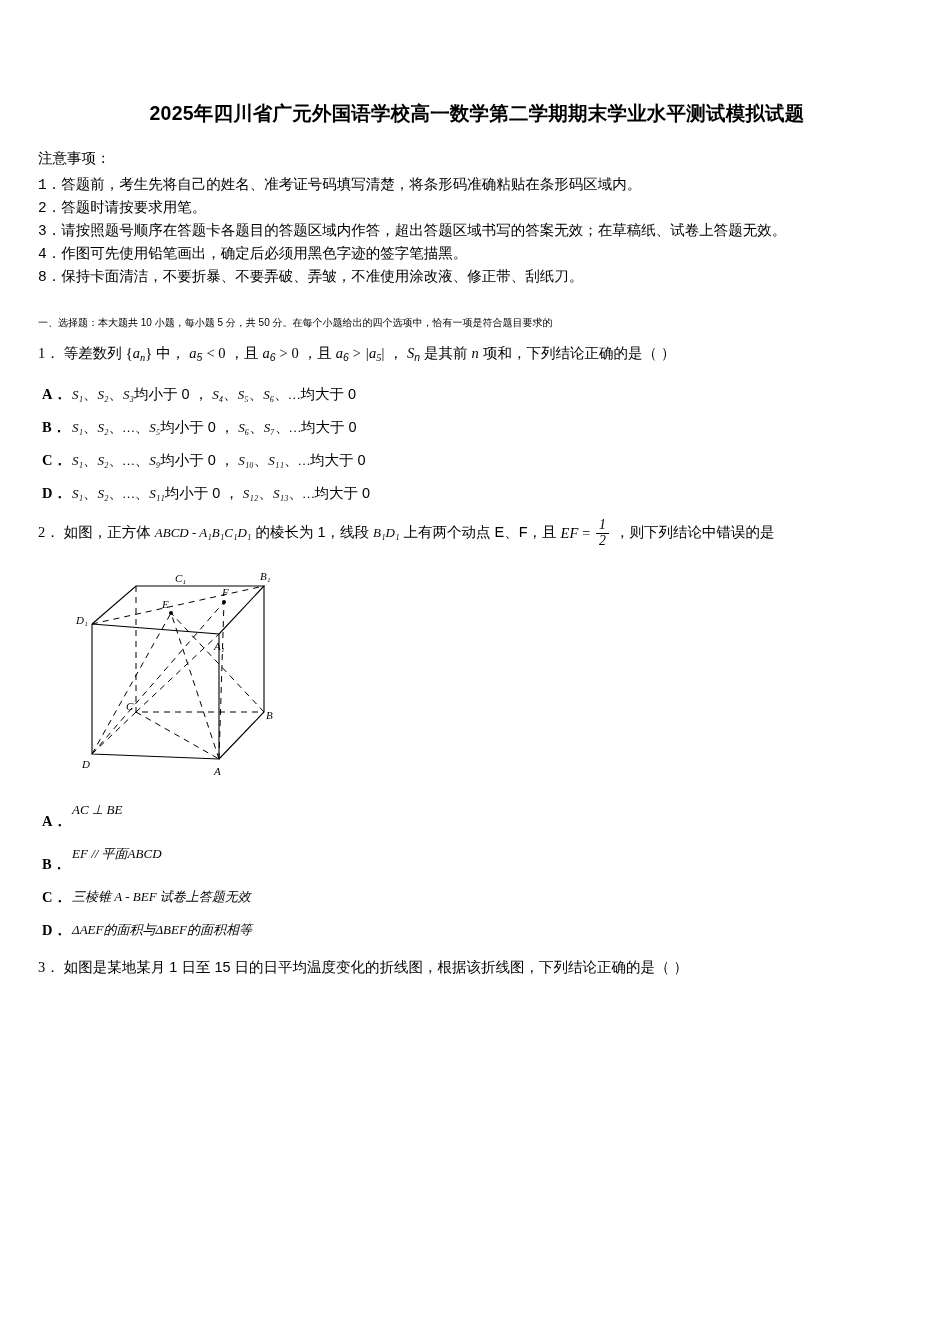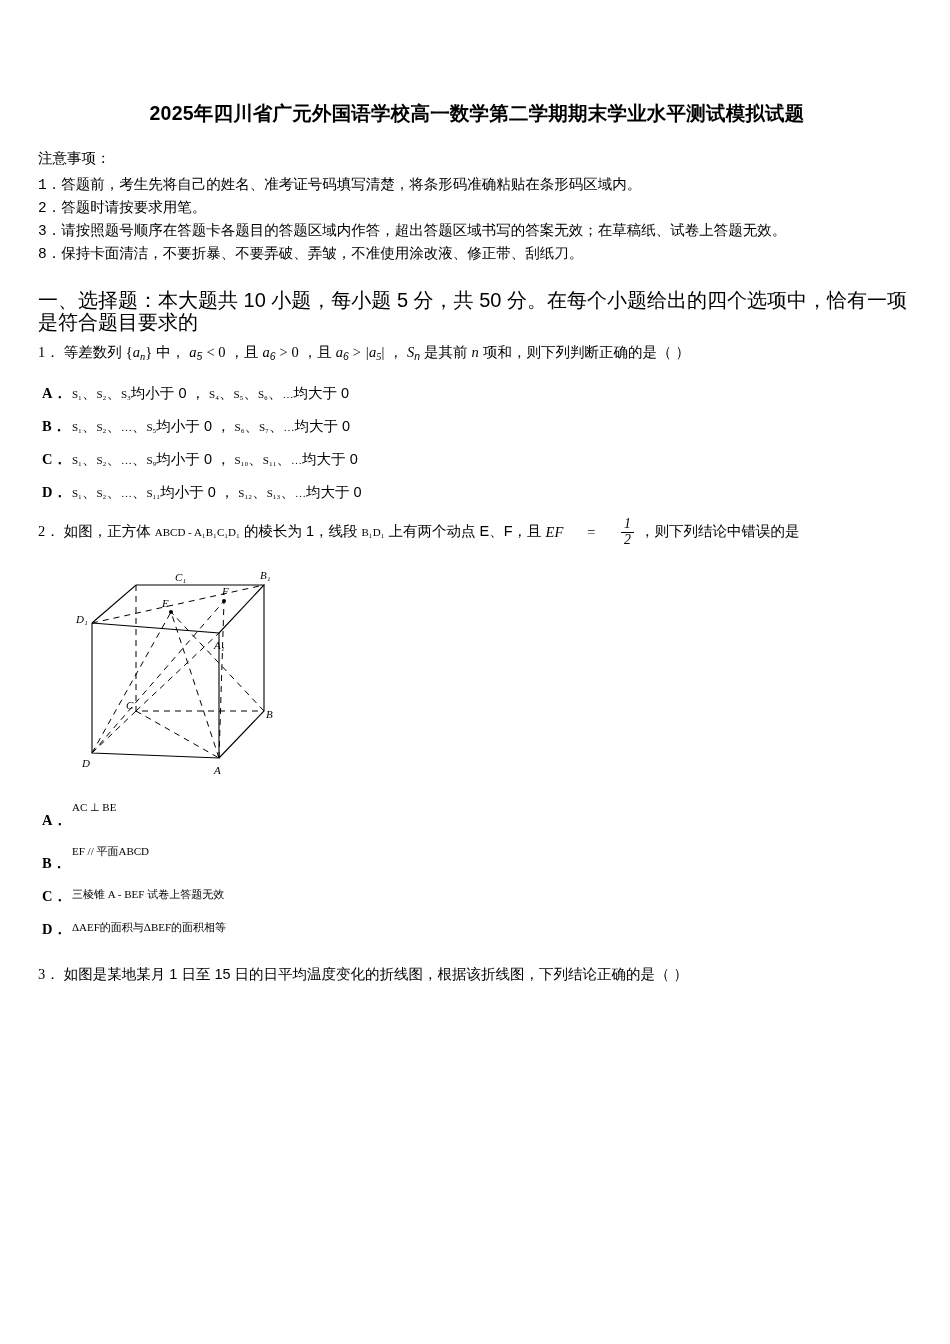--- a/index.html
+++ b/index.html
@@ -42,21 +42,21 @@
     margin: 16px 0 6px 0;
   }
   .notice-item {
     font-family: Liberation Mono, monospace;
     font-size: 14.5px;
     line-height: 22px;
     margin: 0 0 1px 0;
   }
   .section-head {
     font-family: "Liberation Sans", sans-serif;
-    font-size: 20px;
+    font-size: 10px;
     line-height: 22px;
     margin: 24px 0 6px 0;
   }
   .q {
     margin: 0 0 4px 0;
     font-size: 14.5px;
     line-height: 26px;
     font-family: "Liberation Sans", sans-serif;
   }
   .q .num {
@@ -104,48 +104,49 @@
     font-size: 0.95em;
   }
   .frac .n { display: block; padding: 0 3px; }
   .frac .d { display: block; border-top: 1px solid #000; padding: 0 3px; }
   .inline-eq {
     font-family: "Liberation Serif", serif;
     font-style: italic;
     display: inline-flex;
     align-items: flex-end;
     vertical-align: middle;
-    gap: 20px;
   }
   .bars { font-style: normal; margin-top: 35px; }
   .cube-wrap {
     margin: 6px 0 0 36px;
   }
   .abs {
     font-family: "Liberation Serif", serif;
   }
   .q2line { line-height: 30px; }
   .opt-math {
     font-family: "Liberation Serif", serif;
-    font-size: 11px;
+    font-style: italic;
+    font-size: 13px;
   }
   .cn { font-family: "Liberation Sans", sans-serif; font-style: normal; }
 </style>
 </head>
 <body>
 
 <div class="page">
   <div class="inner">
 
     <h1 class="title">2025年四川省广元外国语学校高一数学第二学期期末学业水平测试模拟试题</h1>
 
     <div class="notice-head">注意事项：</div>
     <div class="notice-item">1．答题前，考生先将自己的姓名、准考证号码填写清楚，将条形码准确粘贴在条形码区域内。</div>
     <div class="notice-item">2．答题时请按要求用笔。</div>
     <div class="notice-item">3．请按照题号顺序在答题卡各题目的答题区域内作答，超出答题区域书写的答案无效；在草稿纸、试卷上答题无效。</div>
+    <div class="notice-item">4．作图可先使用铅笔画出，确定后必须用黑色字迹的签字笔描黑。</div>
     <div class="notice-item">8．保持卡面清洁，不要折暴、不要弄破、弄皱，不准使用涂改液、修正带、刮纸刀。</div>
 
     <div class="section-head">一、选择题：本大题共 10 小题，每小题 5 分，共 50 分。在每个小题给出的四个选项中，恰有一项是符合题目要求的</div>
 
     <div class="q">
       <span class="num">1．</span>
       <span>等差数列</span>
       <span class="abs">{<span class="mathi">a</span><span class="sub">n</span>}</span>
       <span>中，</span>
       <span class="mathi">a</span><span class="sub">5</span>
@@ -154,21 +155,21 @@
       <span class="mathi">a</span><span class="sub">6</span>
       <span class="math">&gt; 0</span>
       <span>，且</span>
       <span class="mathi">a</span><span class="sub">6</span>
       <span class="math">&gt;</span>
       <span class="math bars"><span class="mathi">|a</span><span class="sub">5</span><span>|</span></span>
       <span>，</span>
       <span class="mathi">S</span><span class="sub">n</span>
       <span>是其前</span>
       <span class="mathi">n</span>
-      <span>项和，则下列判断正确的是（    ）</span>
+      <span>项和，下列结论正确的是（    ）</span>
     </div>
 
     <div class="opt">
       <span class="lab">A．</span>
       <span class="body">
         <span class="opt-math">S₁</span><span class="cn">、</span><span class="opt-math">S₂</span><span class="cn">、</span><span class="opt-math">S₃</span><span class="cn">均小于 0 ，</span>
         <span class="opt-math">S₄</span><span class="cn">、</span><span class="opt-math">S₅</span><span class="cn">、</span><span class="opt-math">S₆</span><span class="cn">、</span><span class="opt-math">…</span><span class="cn">均大于 0</span>
       </span>
     </div>
 
@@ -273,19 +274,19 @@
     <div class="opt">
       <span class="lab">C．</span>
       <span class="body opt-math">三棱锥 A - BEF 试卷上答题无效</span>
     </div>
 
     <div class="opt">
       <span class="lab">D．</span>
       <span class="body opt-math">ΔAEF的面积与ΔBEF的面积相等</span>
     </div>
 
-    <div class="q" style="margin-top:22px">
+    <div class="q" style="margin-top:14px">
       <span class="num">3．</span>
       <span>如图是某地某月 1 日至 15 日的日平均温度变化的折线图，根据该折线图，下列结论正确的是（        ）</span>
     </div>
 
   </div>
 </div>
 
 </body></html>

